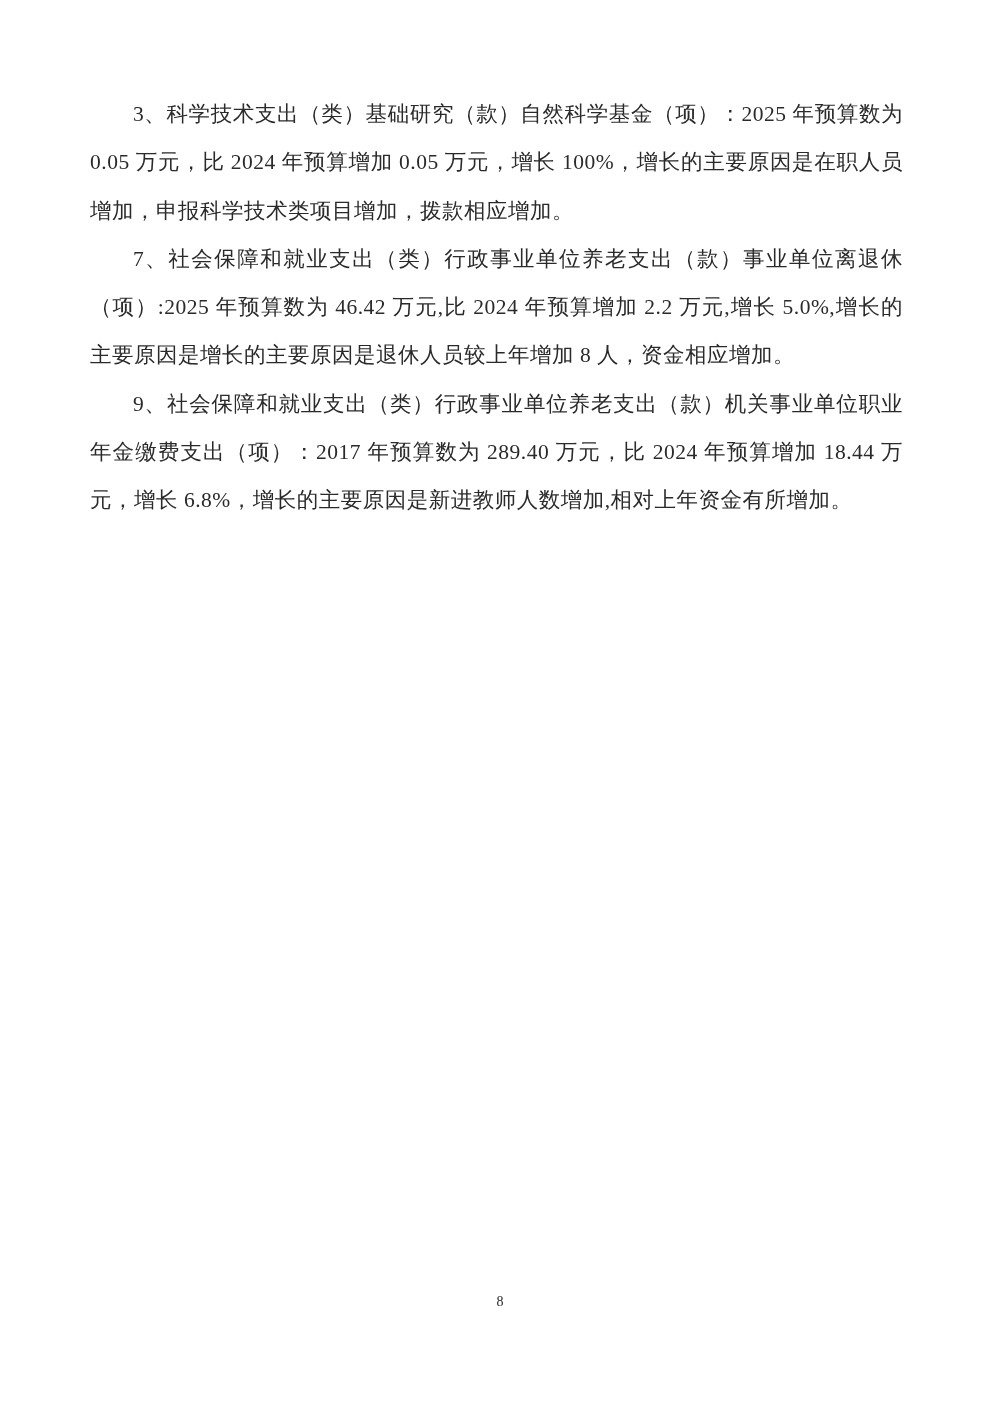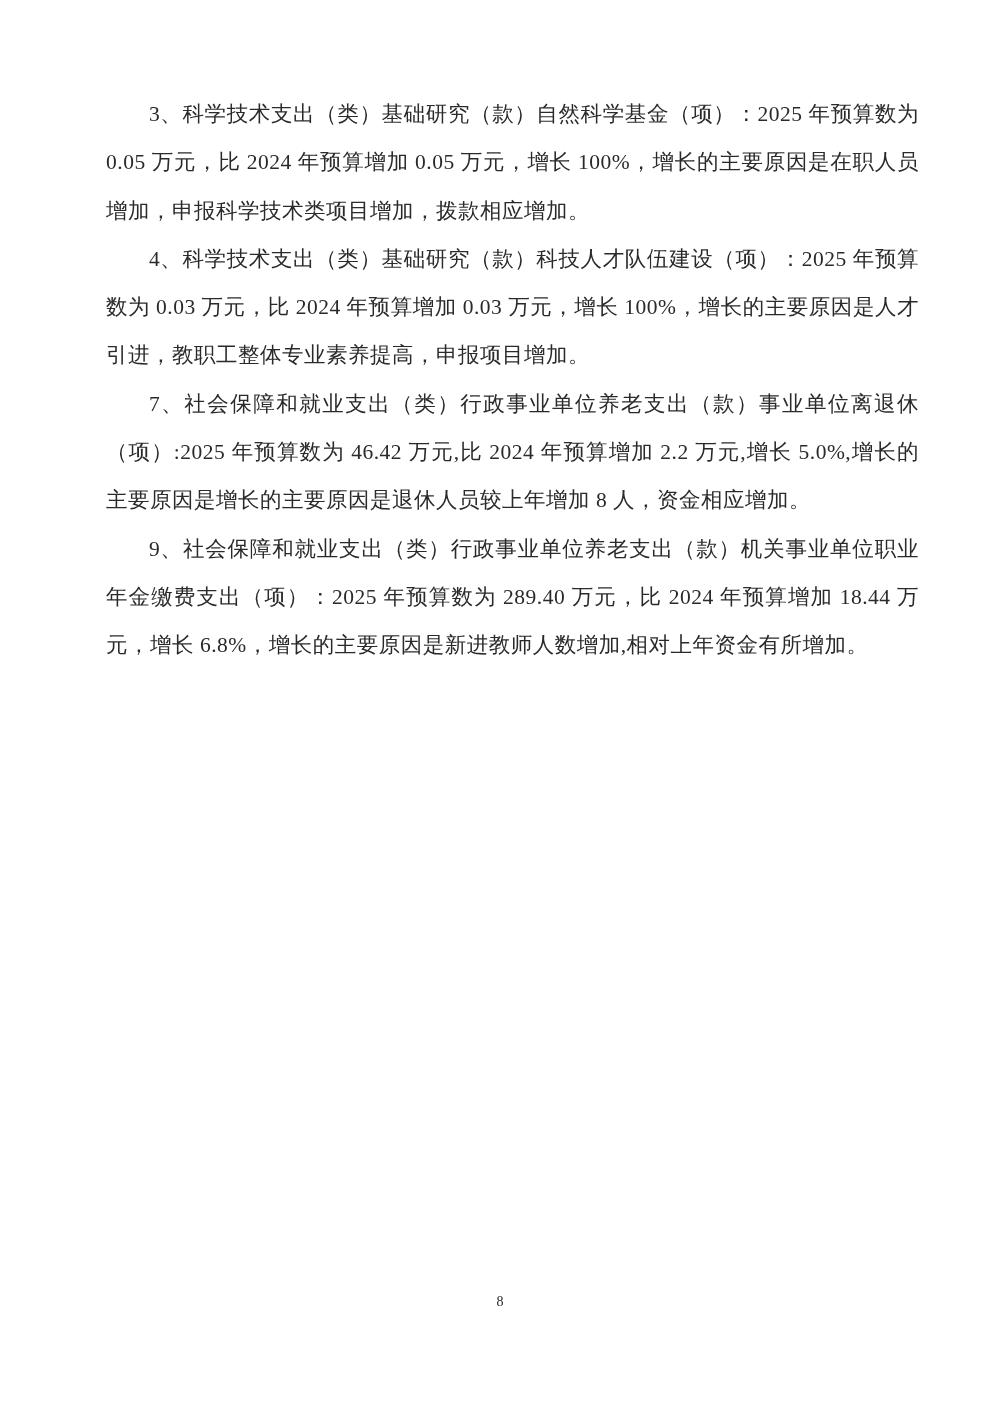--- a/index.html
+++ b/index.html
@@ -13,21 +13,21 @@
     height: 1415px;
     margin: 0 auto;
     background: #ffffff;
     font-family: "Liberation Serif", "DejaVu Serif", serif;
     color: #2a2a2a;
     overflow: hidden;
   }
   .content {
     position: absolute;
     top: 90px;
-    left: 106px;
+    left: 90px;
     width: 813px;
   }
   .content p {
     margin: 0;
     font-size: 21.5px;
     line-height: 48.3px;
     text-align: justify;
     text-justify: inter-ideograph;
     text-indent: 2em;
     letter-spacing: 0.5px;
@@ -42,18 +42,17 @@
     font-size: 14px;
     color: #2a2a2a;
   }
 </style>
 </head>
 <body>
 
 <div class="page">
   <div class="content">
     <p>3、科学技术支出（类）基础研究（款）自然科学基金（项）：2025 年预算数为 0.05 万元，比 2024 年预算增加 0.05 万元，增长 100%，增长的主要原因是在职人员增加，申报科学技术类项目增加，拨款相应增加。</p>
-    <p>4、科学技术支出（类）基础研究（款）科技人才队伍建设（项）：2025 年预算数为 0.03 万元，比 2024 年预算增加 0.03 万元，增长 100%，增长的主要原因是人才引进，教职工整体专业素养提高，申报项目增加。</p>
     <p>7、社会保障和就业支出（类）行政事业单位养老支出（款）事业单位离退休（项）:2025 年预算数为 46.42 万元,比 2024 年预算增加 2.2 万元,增长 5.0%,增长的主要原因是增长的主要原因是退休人员较上年增加 8 人，资金相应增加。</p>
-    <p>9、社会保障和就业支出（类）行政事业单位养老支出（款）机关事业单位职业年金缴费支出（项）：2025 年预算数为 289.40 万元，比 2024 年预算增加 18.44 万元，增长 6.8%，增长的主要原因是新进教师人数增加,相对上年资金有所增加。</p>
+    <p>9、社会保障和就业支出（类）行政事业单位养老支出（款）机关事业单位职业年金缴费支出（项）：2017 年预算数为 289.40 万元，比 2024 年预算增加 18.44 万元，增长 6.8%，增长的主要原因是新进教师人数增加,相对上年资金有所增加。</p>
   </div>
   <div class="page-number">8</div>
 </div>
 
 </body></html>

